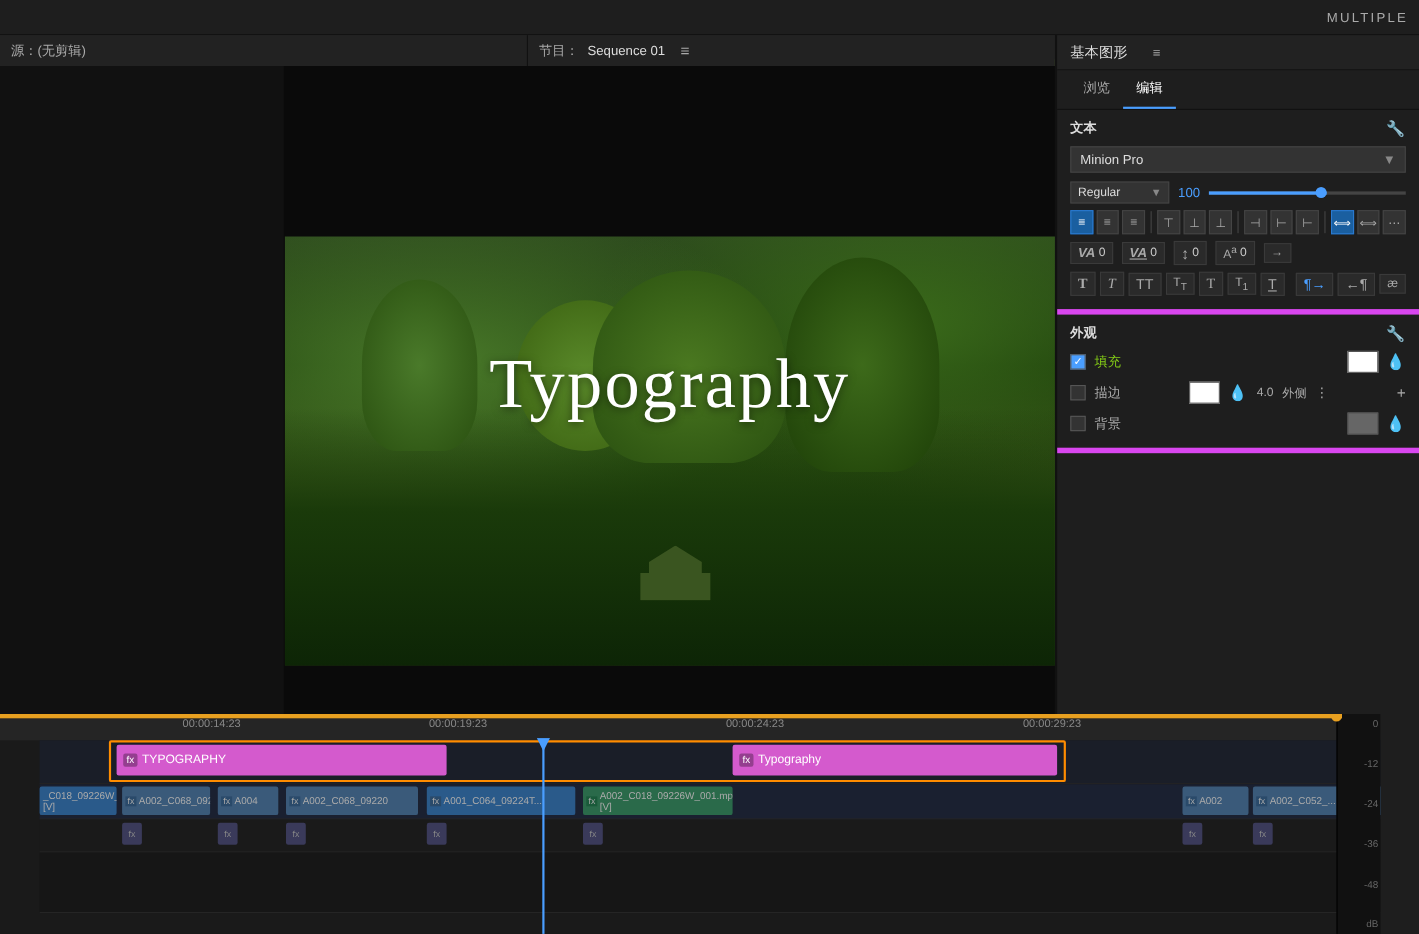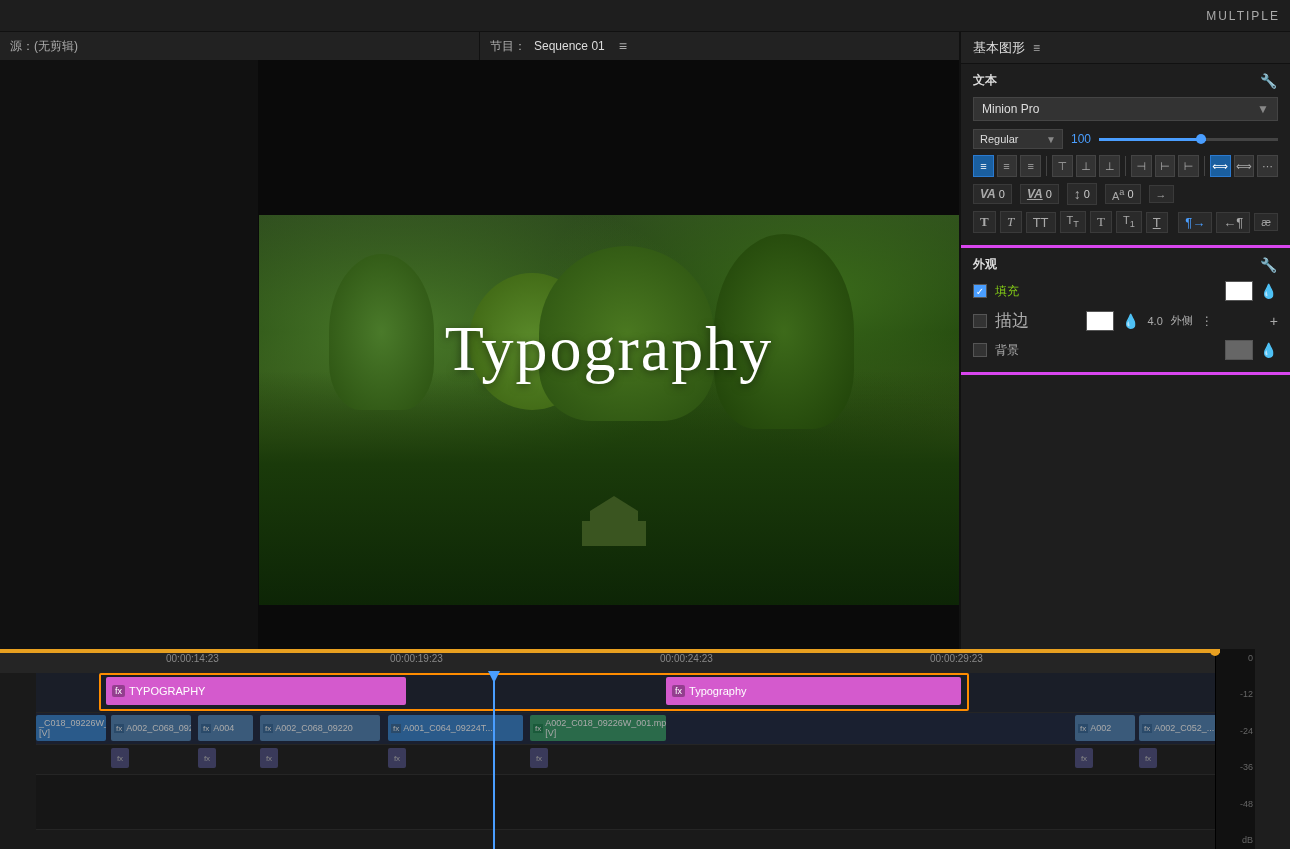--- a/index.html
+++ b/index.html
@@ -129,21 +129,21 @@
       display: flex;
       flex-direction: column;
       border-left: 1px solid #111;
       overflow-y: auto;
     }
     .right-panel-header {
       height: 32px;
       display: flex;
       align-items: center;
       padding: 0 12px;
-      gap: 4px;
+      gap: 19px;
       background: #222;
       border-bottom: 1px solid #111;
     }
     .panel-tabs {
       display: flex;
       padding: 0 12px;
       border-bottom: 1px solid #111;
       background: #1e1e1e;
     }
     .panel-tab {
@@ -154,21 +154,21 @@
       border-bottom: 2px solid transparent;
     }
     .panel-tab.active {
       color: #fff;
       border-bottom: 2px solid #4a9eff;
     }
 
     
     .prop-section {
       padding: 8px 12px;
-      border-bottom: 3px solid #d946ef;
+      border-bottom: 5px solid #d946ef;
     }
     .prop-section-header {
       display: flex;
       align-items: center;
       justify-content: space-between;
       margin-bottom: 8px;
     }
     .prop-section-title { color: #ddd; font-size: 12px; font-weight: bold; }
     .prop-wrench { color: #aaa; cursor: pointer; font-size: 14px; }
 
@@ -508,20 +508,24 @@
 
   </div>
 
   <div class="right-panel">
 
     <div class="right-panel-header">
       <span style="color:#ddd; font-size:13px;">基本图形</span>
       <span style="color:#aaa; cursor:pointer; margin-left:4px;">≡</span>
     </div>
 
+    <div class="panel-tabs">
+      <div class="panel-tab">浏览</div>
+      <div class="panel-tab active">编辑</div>
+    </div>
 
     <div class="prop-section">
       <div class="prop-section-header">
         <span class="prop-section-title">文本</span>
         <span class="prop-wrench">🔧</span>
       </div>
 
       <div class="font-select-row">
         <div class="font-select">
           <span>Minion Pro</span>
@@ -604,21 +608,21 @@
 
       <div style="display:flex; align-items:center; margin-bottom:8px; gap:8px;">
         <div class="checkbox checked"></div>
         <span style="color:#84cc16; font-size:12px;">填充</span>
         <div class="color-swatch" style="background:#ffffff; margin-left:auto;"></div>
         <span class="eyedropper-btn">💧</span>
       </div>
 
       <div style="display:flex; align-items:center; margin-bottom:8px; gap:8px;">
         <div class="checkbox"></div>
-        <span style="color:#aaa; font-size:17px;">描边</span>
+        <span style="color:#aaa; font-size:12px;">描边</span>
         <div class="color-swatch" style="background:#ffffff; margin-left:auto;"></div>
         <span class="eyedropper-btn">💧</span>
         <span style="color:#aaa; font-size:11px;">4.0</span>
         <span style="color:#aaa; font-size:11px;">外侧</span>
         <span style="color:#aaa;">⋮</span>
         <span style="color:#aaa; font-size:14px; margin-left:auto;">+</span>
       </div>
 
       <div style="display:flex; align-items:center; margin-bottom:4px; gap:8px;">
         <div class="checkbox"></div>

